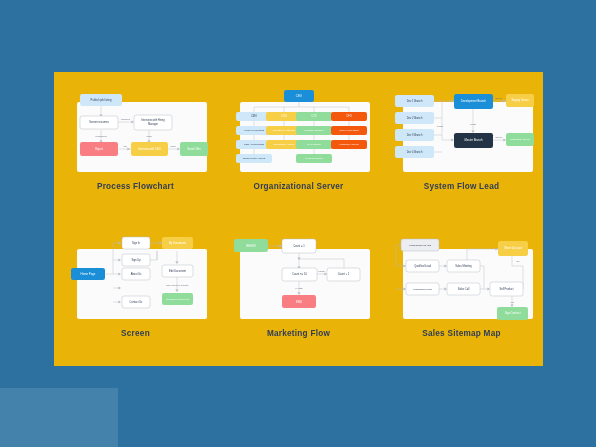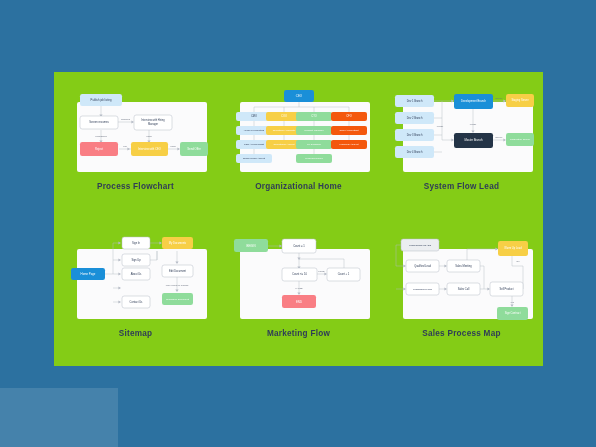--- a/index.html
+++ b/index.html
@@ -8,21 +8,21 @@
     background:#2c71a0;
     font-family:"Liberation Sans","DejaVu Sans",sans-serif;
   }
   #stage{position:relative;width:596px;height:447px;}
   .bg-accent{
     position:absolute;left:0;top:388px;width:118px;height:59px;
     background:rgba(255,255,255,0.12);
   }
   .card{
     position:absolute;left:54px;top:72px;width:489px;height:294px;
-    background:#84cc16;
+    background:#eab308;
   }
   .grid{
     position:absolute;left:0;top:0;width:489px;height:294px;
     display:grid;grid-template-columns:1fr 1fr 1fr;grid-template-rows:1fr 1fr;
   }
   .cell{position:relative;display:flex;flex-direction:column;align-items:center;justify-content:flex-start;}
   .panel{position:relative;width:150px;height:95px;margin-top:8px;}
   .panel .backdrop{
     position:absolute;left:16px;top:22px;width:130px;height:70px;
     background:#fbfbfc;border-radius:2px;
@@ -172,21 +172,21 @@
             <g>
               <rect x="107" y="46" width="36" height="9" rx="2" fill="#f4580d"></rect>
               <text class="nodeLabel" x="125" y="50.7" font-size="2.5" fill="#ffffff">Chief Accountant</text>
             </g>
             <g>
               <rect x="107" y="60" width="36" height="9" rx="2" fill="#f4580d"></rect>
               <text class="nodeLabel" x="125" y="64.7" font-size="2.5" fill="#ffffff">Financial Analyst</text>
             </g>
           </svg>
         </div>
-        <div class="title">Organizational Home</div>
+        <div class="title">Organizational Server</div>
       </div>
 
       <div class="cell">
         <div class="panel">
           <div class="backdrop"></div>
           <svg viewBox="0 0 150 95" width="150" height="95">
             <g>
               <path class="ln" d="M47 21 L55 21 L55 60 M47 38 L55 38 M47 55 L55 55 M47 72 L55 72"></path>
               <path class="ln" d="M55 21 L66 21"></path>
               <path class="ln" d="M55 60 L66 60"></path>
@@ -292,21 +292,21 @@
             <g>
               <rect x="101" y="38" width="31" height="12" rx="2.2" fill="#ffffff" stroke="#b6bcc6" stroke-width=".5"></rect>
               <text class="nodeLabel" x="116.5" y="44.3" font-size="2.6" fill="#2f3d57">Edit Document</text>
             </g>
             <g>
               <rect x="101" y="66" width="31" height="12" rx="2.2" fill="#8fdc9b"></rect>
               <text class="nodeLabel" x="116.5" y="72.3" font-size="2.5" fill="#ffffff">Published Document</text>
             </g>
           </svg>
         </div>
-        <div class="title">Sitemap</div>
+        <div class="title">Screen</div>
       </div>
 
       <div class="cell">
         <div class="panel">
           <div class="backdrop"></div>
           <svg viewBox="0 0 150 95" width="150" height="95">
             <g>
               <path class="ln" d="M44 19 L57 19"></path>
               <path class="ln" d="M75 26 L75 41"></path>
               <path class="ln" d="M93 47 L102 47"></path>
@@ -398,18 +398,18 @@
             <g>
               <rect x="103" y="55" width="33" height="14" rx="2.2" fill="#ffffff" stroke="#b6bcc6" stroke-width=".5"></rect>
               <text class="nodeLabel" x="119.5" y="62.3" font-size="2.6" fill="#2f3d57">Sell Product</text>
             </g>
             <g>
               <rect x="110" y="80" width="31" height="13" rx="2.2" fill="#8fdc9b"></rect>
               <text class="nodeLabel" x="125.5" y="86.8" font-size="2.6" fill="#ffffff">Sign Contract</text>
             </g>
           </svg>
         </div>
-        <div class="title">Sales Process Map</div>
+        <div class="title">Sales Sitemap Map</div>
       </div>
 
     </div>
   </div>
 </div>
 
 </body></html>

